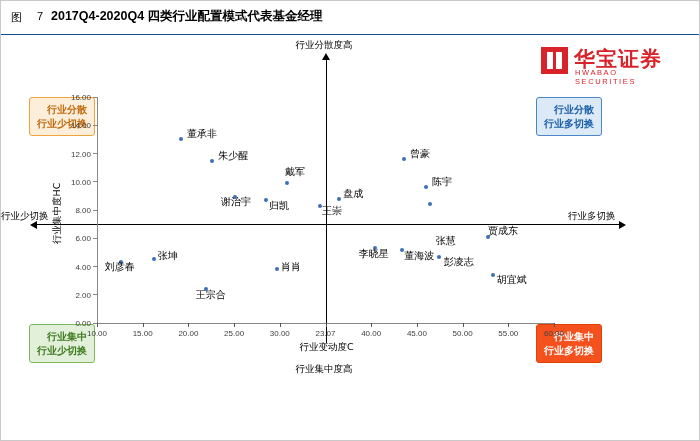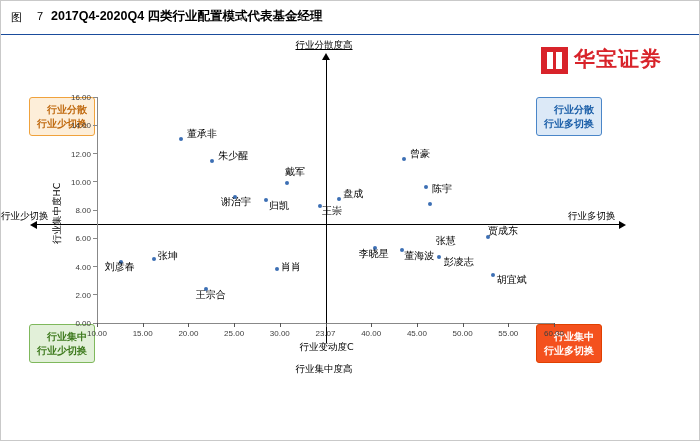--- a/index.html
+++ b/index.html
@@ -205,40 +205,41 @@
   <div class="header">
     <span class="fig-label">图</span>
     <span class="fig-num">7</span>
     <span class="fig-title">2017Q4-2020Q4 四类行业配置模式代表基金经理</span>
     <span class="fig-title-mark">↵</span>
   </div>
 
   <div class="logo">
     <span class="logo-mark"></span>
     <span class="logo-cn">华宝证券</span>
+    <span class="logo-en">HWABAO SECURITIES</span>
   </div>
 
   <div class="qbox qbox-tl">
       <div>行业分散</div>
       <div>行业少切换</div>
     </div>
   <div class="qbox qbox-tr">
       <div>行业分散</div>
       <div>行业多切换</div>
     </div>
   <div class="qbox qbox-bl">
       <div>行业集中</div>
       <div>行业少切换</div>
     </div>
   <div class="qbox qbox-br">
       <div>行业集中</div>
       <div>行业多切换</div>
     </div>
 
-  <div class="axis-title" id="cap-top" style="left: 294.5px; top: 38px; text-decoration: underline;">行业分散度高</div>
+  <div class="axis-title" id="cap-top" style="left: 294.5px; top: 38px;">行业分散度高</div>
   <div class="axis-title" id="cap-bottom" style="left: 294.5px; top: 362px;">行业集中度高</div>
   <div class="axis-title" id="cap-left" style="left: 0px; top: 209.125px;">行业少切换</div>
   <div class="axis-title" id="cap-right" style="left: 567px; top: 209.125px;">行业多切换</div>
 
   <div class="axis-title" id="xtitle" style="left: 298.5px; top: 340px;">行业变动度C</div>
   <div class="axis-title vert" id="ytitle" style="left: 50px; top: 243px;">行业集中度HC</div>
 
   <div id="plot">
       <div class="axis-line" style="left: 228.5px; top: -38px; width: 1px; height: 284px;"></div>
       <div style="position: absolute; left: 225px; top: -44px; width: 0px; height: 0px; border-left: 4px solid transparent; border-right: 4px solid transparent; border-bottom: 7px solid rgb(0, 0, 0);"></div>
@@ -289,21 +290,21 @@
       <div class="tick-label-y" style="left: -36px; width: 30px; top: 0px;">16.00</div>
       <div class="point" style="left: 84.088px; top: 42.375px;"></div>
       <div class="pt-label" style="left: 90.088px; top: 30.375px;">董承非</div>
       <div class="point" style="left: 115.164px; top: 63.5625px;"></div>
       <div class="pt-label" style="left: 121.164px; top: 51.5625px;">朱少醒</div>
       <div class="point" style="left: 307.104px; top: 62.15px;"></div>
       <div class="pt-label" style="left: 313.104px; top: 50.15px;">曾豪</div>
       <div class="point" style="left: 190.112px; top: 86.1625px;"></div>
       <div class="pt-label" style="left: 188.112px; top: 68.1625px;">戴军</div>
       <div class="point" style="left: 329.04px; top: 90.4px;"></div>
-      <div class="pt-label" style="left: 335.04px; top: 78.4px; margin-top: 7px;">陈宇</div>
+      <div class="pt-label" style="left: 335.04px; top: 78.4px;">陈宇</div>
       <div class="point" style="left: 138.014px; top: 100.287px;"></div>
       <div class="pt-label" style="left: 124.014px; top: 98.2875px;">谢治宇</div>
       <div class="point" style="left: 169.09px; top: 103.112px;"></div>
       <div class="pt-label" style="left: 172.09px; top: 102.112px;">归凯</div>
       <div class="point" style="left: 242.21px; top: 101.7px;"></div>
       <div class="pt-label" style="left: 246.21px; top: 89.7px;">盘成</div>
       <div class="point" style="left: 223.016px; top: 108.762px;"></div>
       <div class="pt-label" style="left: 225.016px; top: 106.762px;">王崇</div>
       <div class="point" style="left: 332.696px; top: 107.35px;"></div>
       <div class="pt-label" style="left: 338.696px; top: 104.35px; margin-top: 33px;">张慧</div>

